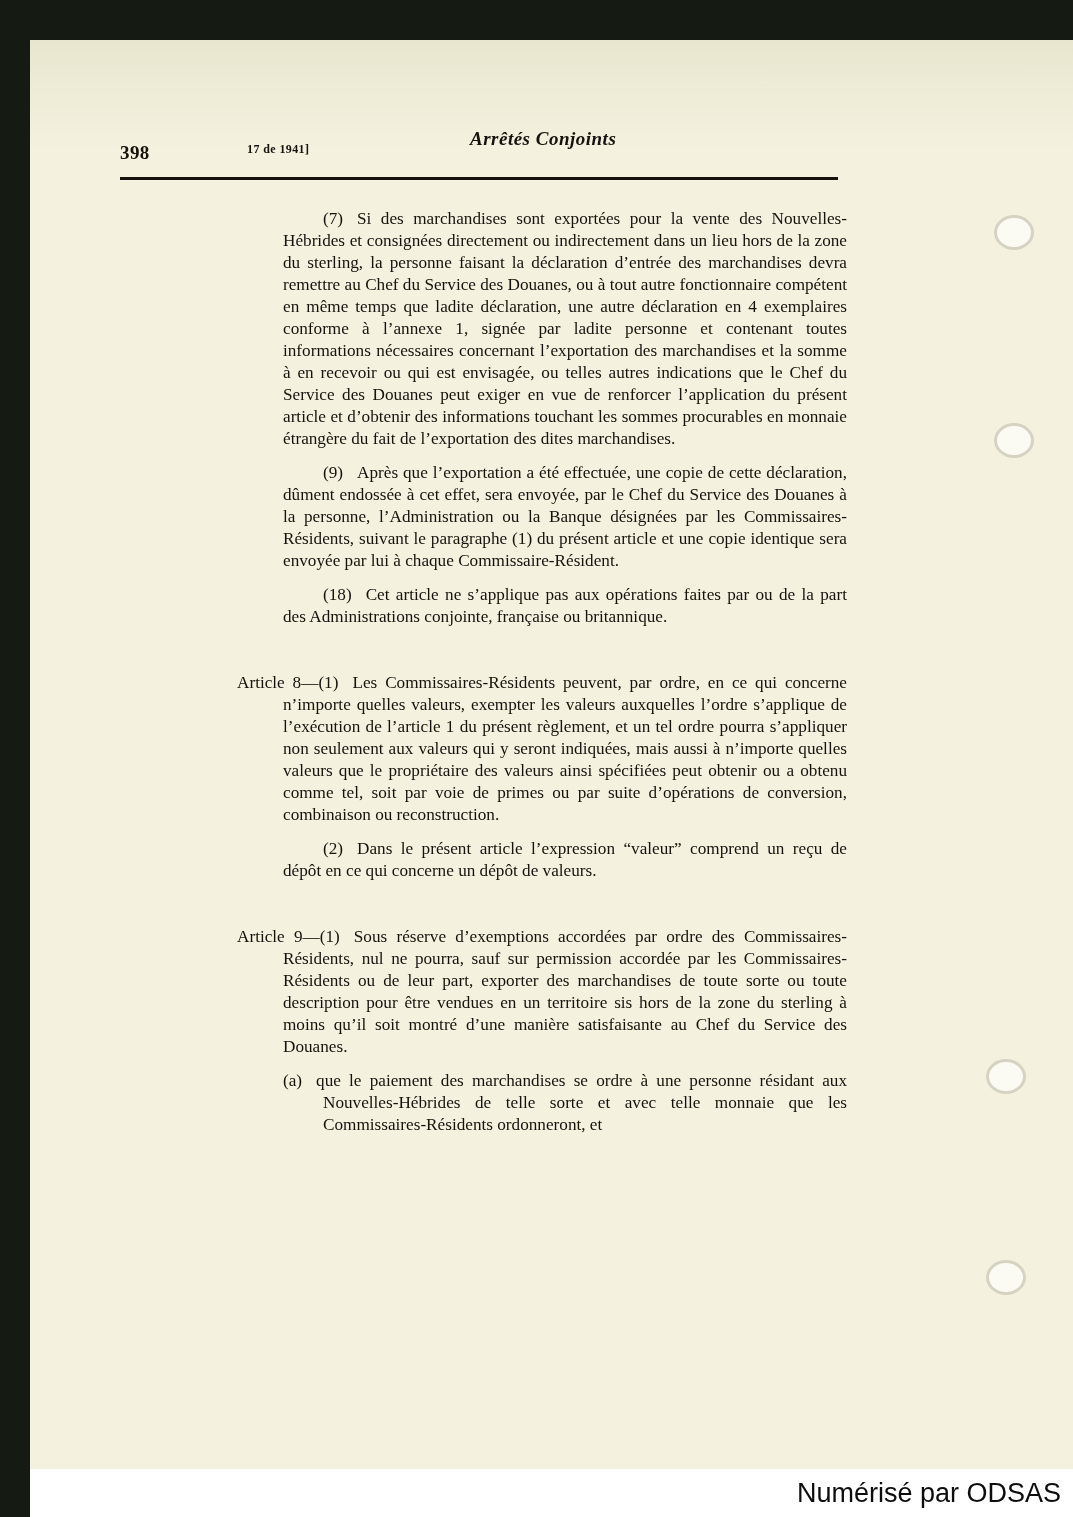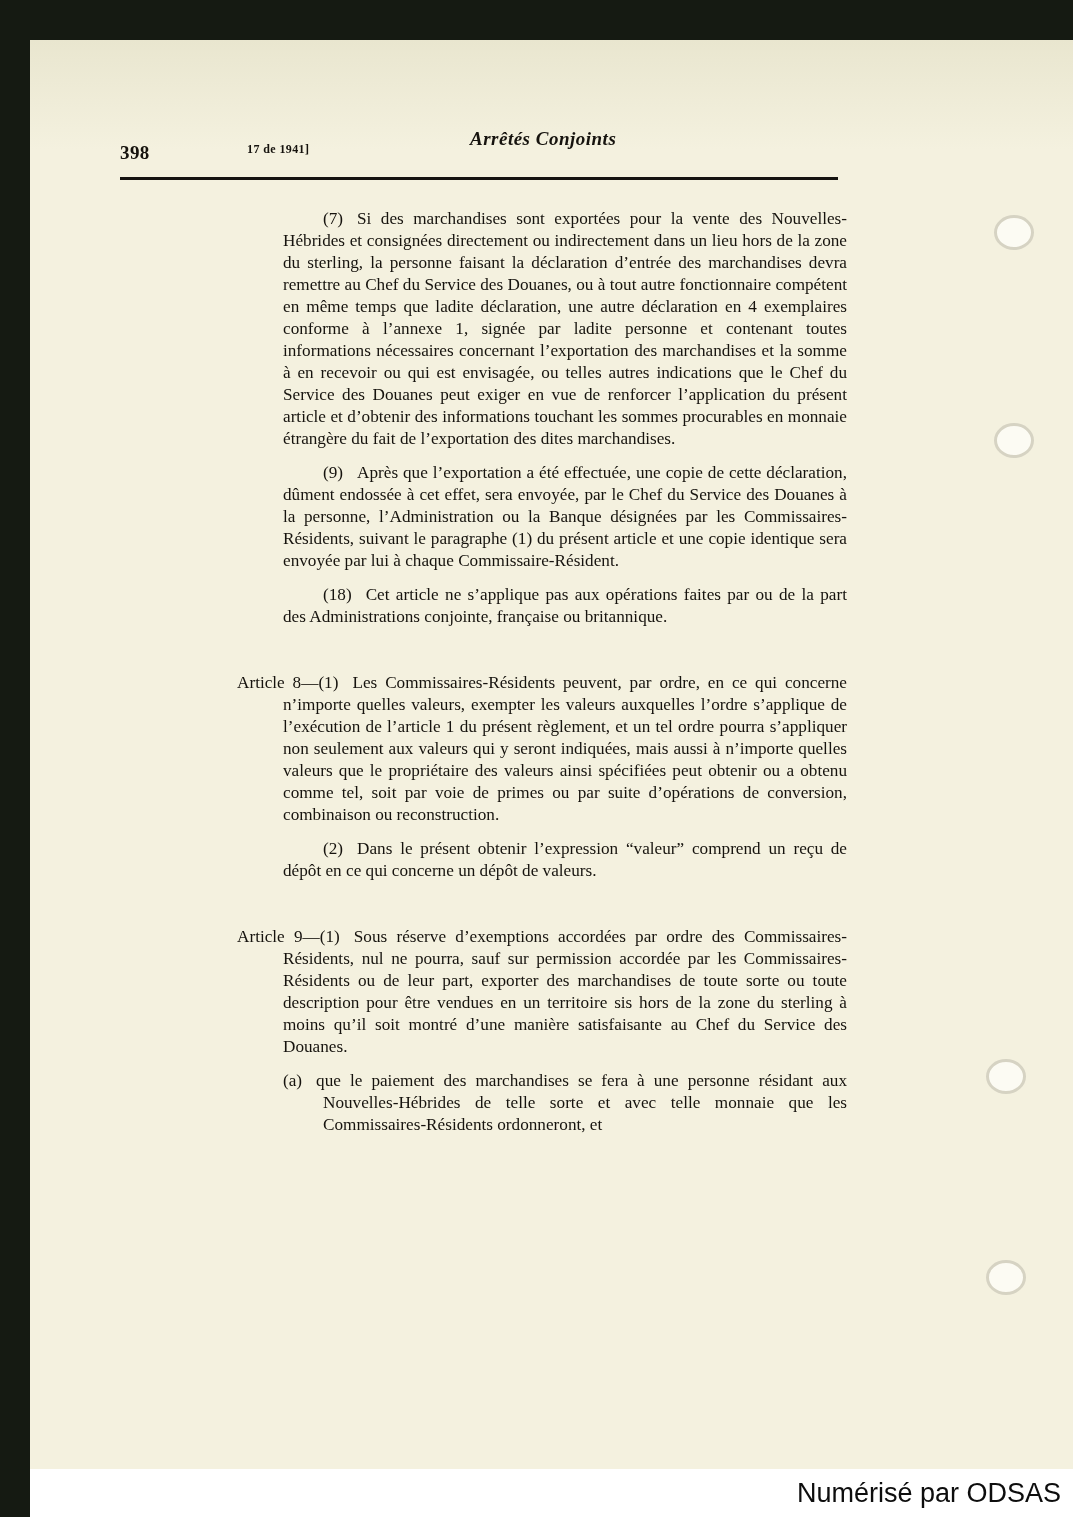--- a/index.html
+++ b/index.html
@@ -98,23 +98,23 @@
     <span class="page-number">398</span>
     <span class="edition">17 de 1941]</span>
     <span class="running-title">Arrêtés Conjoints</span>
     <div class="header-rule"></div>
 
     <div class="text-block" id="text-block">
         <p class="para body"><span class="pnum">(7)</span><span>Si des marchandises sont exportées pour la vente des Nouvelles-Hébrides et consignées directement ou indirectement dans un lieu hors de la zone du sterling, la personne faisant la déclaration d’entrée des marchandises devra remettre au Chef du Service des Douanes, ou à tout autre fonctionnaire compétent en même temps que ladite déclaration, une autre déclaration en 4 exemplaires conforme à l’annexe 1, signée par ladite personne et contenant toutes informations nécessaires concernant l’exportation des marchandises et la somme à en recevoir ou qui est envisagée, ou telles autres indications que le Chef du Service des Douanes peut exiger en vue de renforcer l’application du présent article et d’obtenir des informations touchant les sommes procurables en monnaie étrangère du fait de l’exportation des dites marchandises.</span></p>
         <p class="para body"><span class="pnum">(9)</span><span>Après que l’exportation a été effectuée, une copie de cette déclaration, dûment endossée à cet effet, sera envoyée, par le Chef du Service des Douanes à la personne, l’Administration ou la Banque désignées par les Commissaires-Résidents, suivant le paragraphe (1) du présent article et une copie identique sera envoyée par lui à chaque Commissaire-Résident.</span></p>
         <p class="para body"><span class="pnum">(18)</span><span>Cet article ne s’applique pas aux opérations faites par ou de la part des Administrations conjointe, française ou britannique.</span></p>
         <p class="para article"><span class="pnum">Article 8—(1)</span><span>Les Commissaires-Résidents peuvent, par ordre, en ce qui concerne n’importe quelles valeurs, exempter les valeurs auxquelles l’ordre s’applique de l’exécution de l’article 1 du présent règlement, et un tel ordre pourra s’appliquer non seulement aux valeurs qui y seront indiquées, mais aussi à n’importe quelles valeurs que le propriétaire des valeurs ainsi spécifiées peut obtenir ou a obtenu comme tel, soit par voie de primes ou par suite d’opérations de conversion, combinaison ou reconstruction.</span></p>
-        <p class="para body"><span class="pnum">(2)</span><span>Dans le présent obtenir l’expression “valeur” comprend un reçu de dépôt en ce qui concerne un dépôt de valeurs.</span></p>
+        <p class="para body"><span class="pnum">(2)</span><span>Dans le présent article l’expression “valeur” comprend un reçu de dépôt en ce qui concerne un dépôt de valeurs.</span></p>
         <p class="para article"><span class="pnum">Article 9—(1)</span><span>Sous réserve d’exemptions accordées par ordre des Commissaires-Résidents, nul ne pourra, sauf sur permission accordée par les Commissaires-Résidents ou de leur part, exporter des marchandises de toute sorte ou toute description pour être vendues en un territoire sis hors de la zone du sterling à moins qu’il soit montré d’une manière satisfaisante au Chef du Service des Douanes.</span></p>
-        <p class="para list"><span class="pnum">(a)</span><span>que le paiement des marchandises se fera à une personne résidant aux Nouvelles-Hébrides de telle sorte et avec telle monnaie que les Commissaires-Résidents ordonneront, et</span></p>
+        <p class="para list"><span class="pnum">(a)</span><span>que le paiement des marchandises se ordre à une personne résidant aux Nouvelles-Hébrides de telle sorte et avec telle monnaie que les Commissaires-Résidents ordonneront, et</span></p>
       </div>
   </div>
 
   <div class="hole hole-1"></div>
   <div class="hole hole-2"></div>
   <div class="hole hole-3"></div>
   <div class="hole hole-4"></div>
 
   <div class="footer-band">
     <span class="scan-credit">Numérisé par ODSAS</span>

